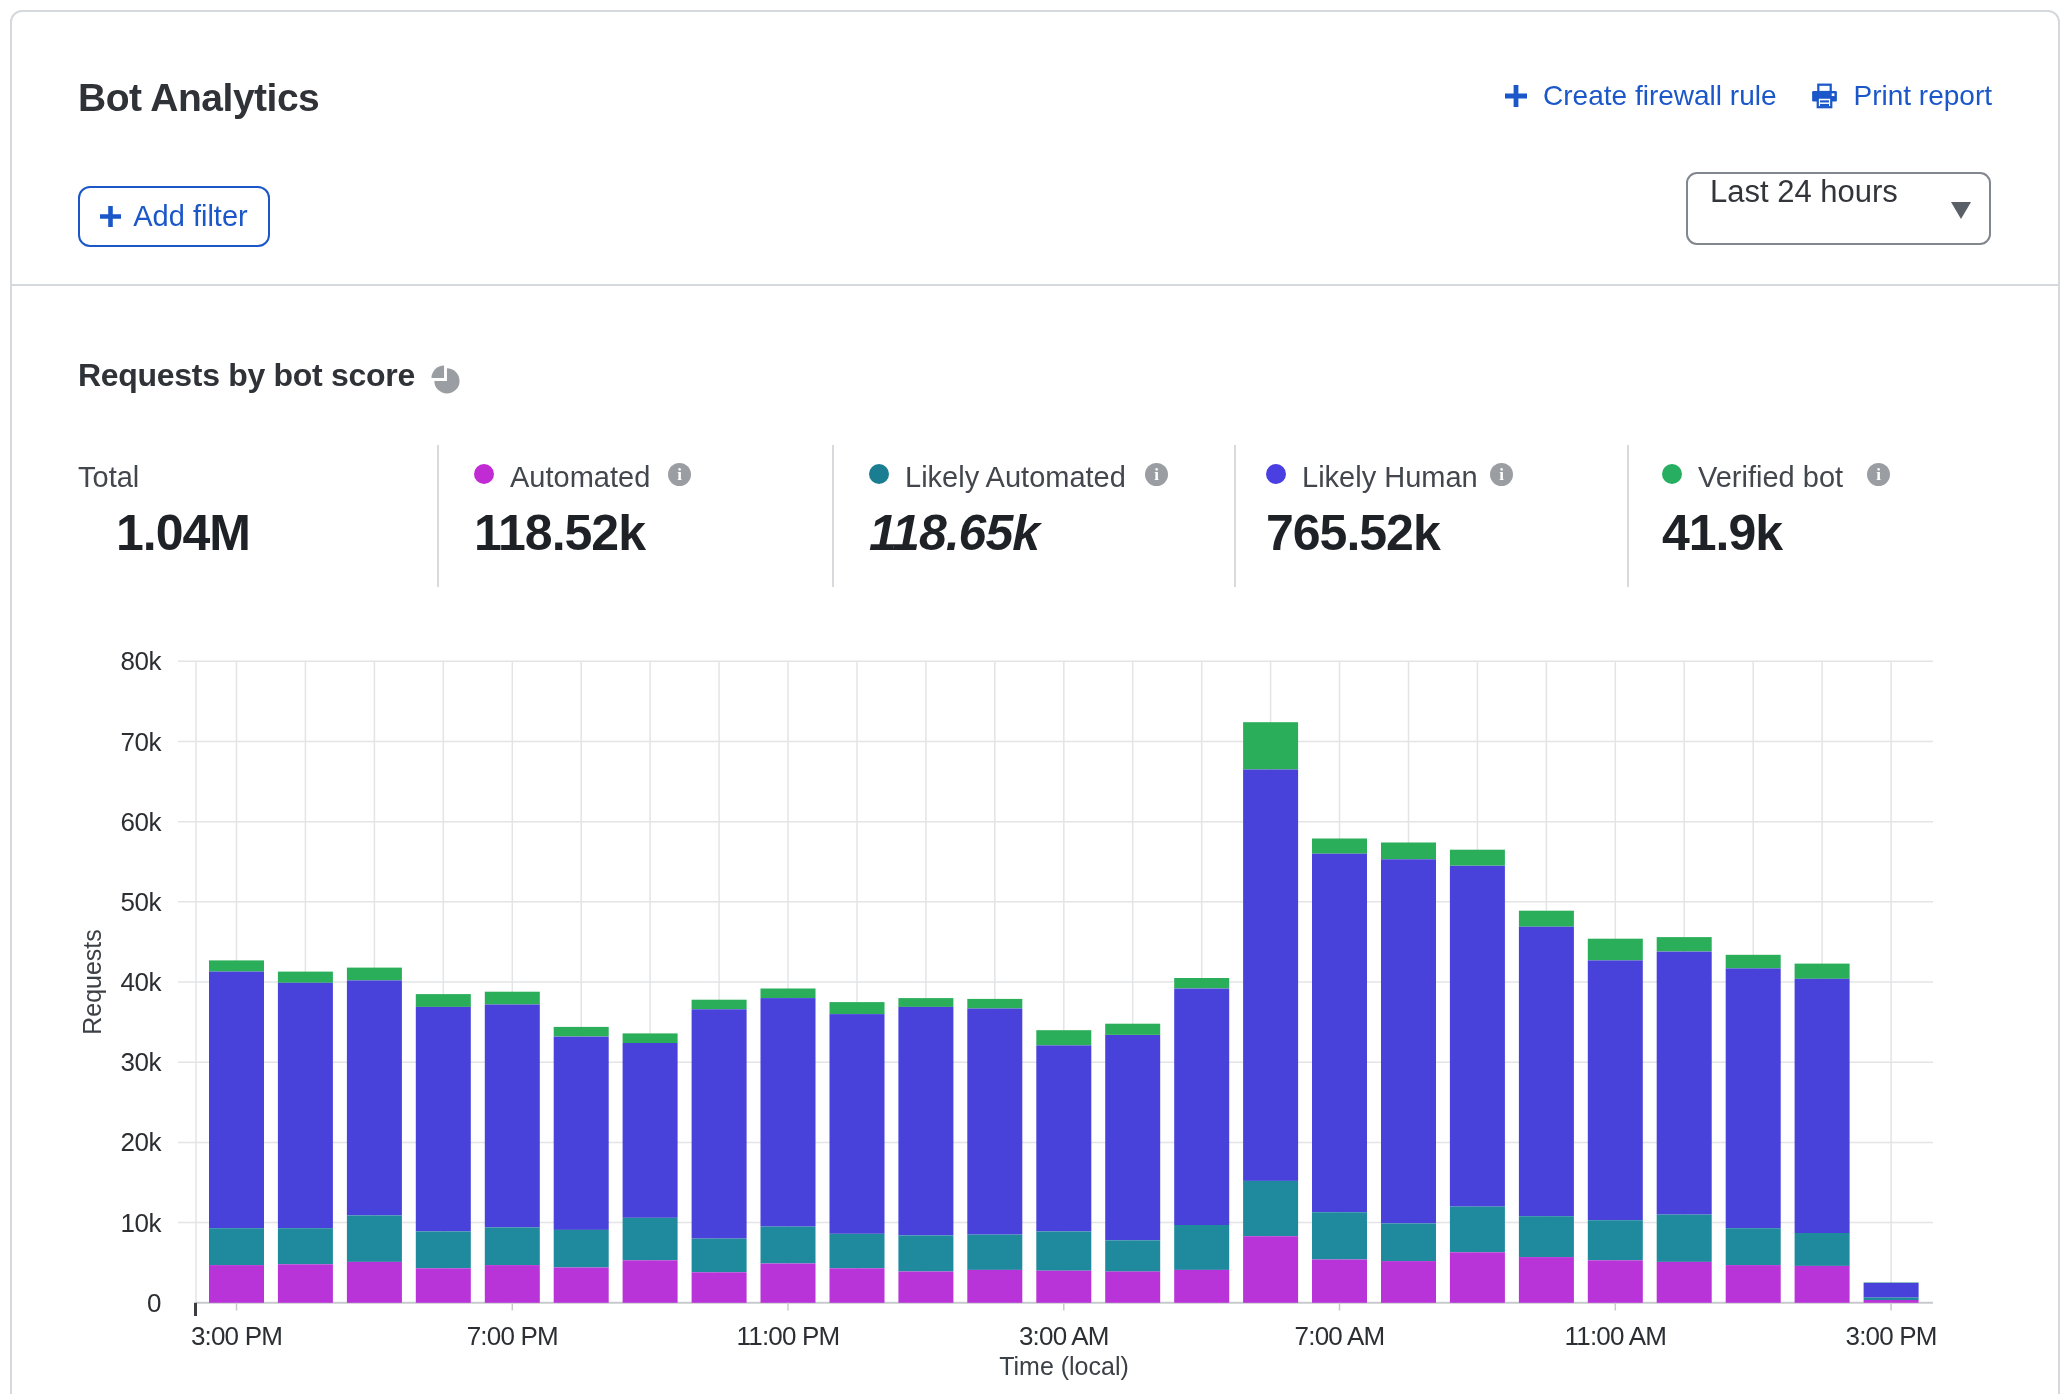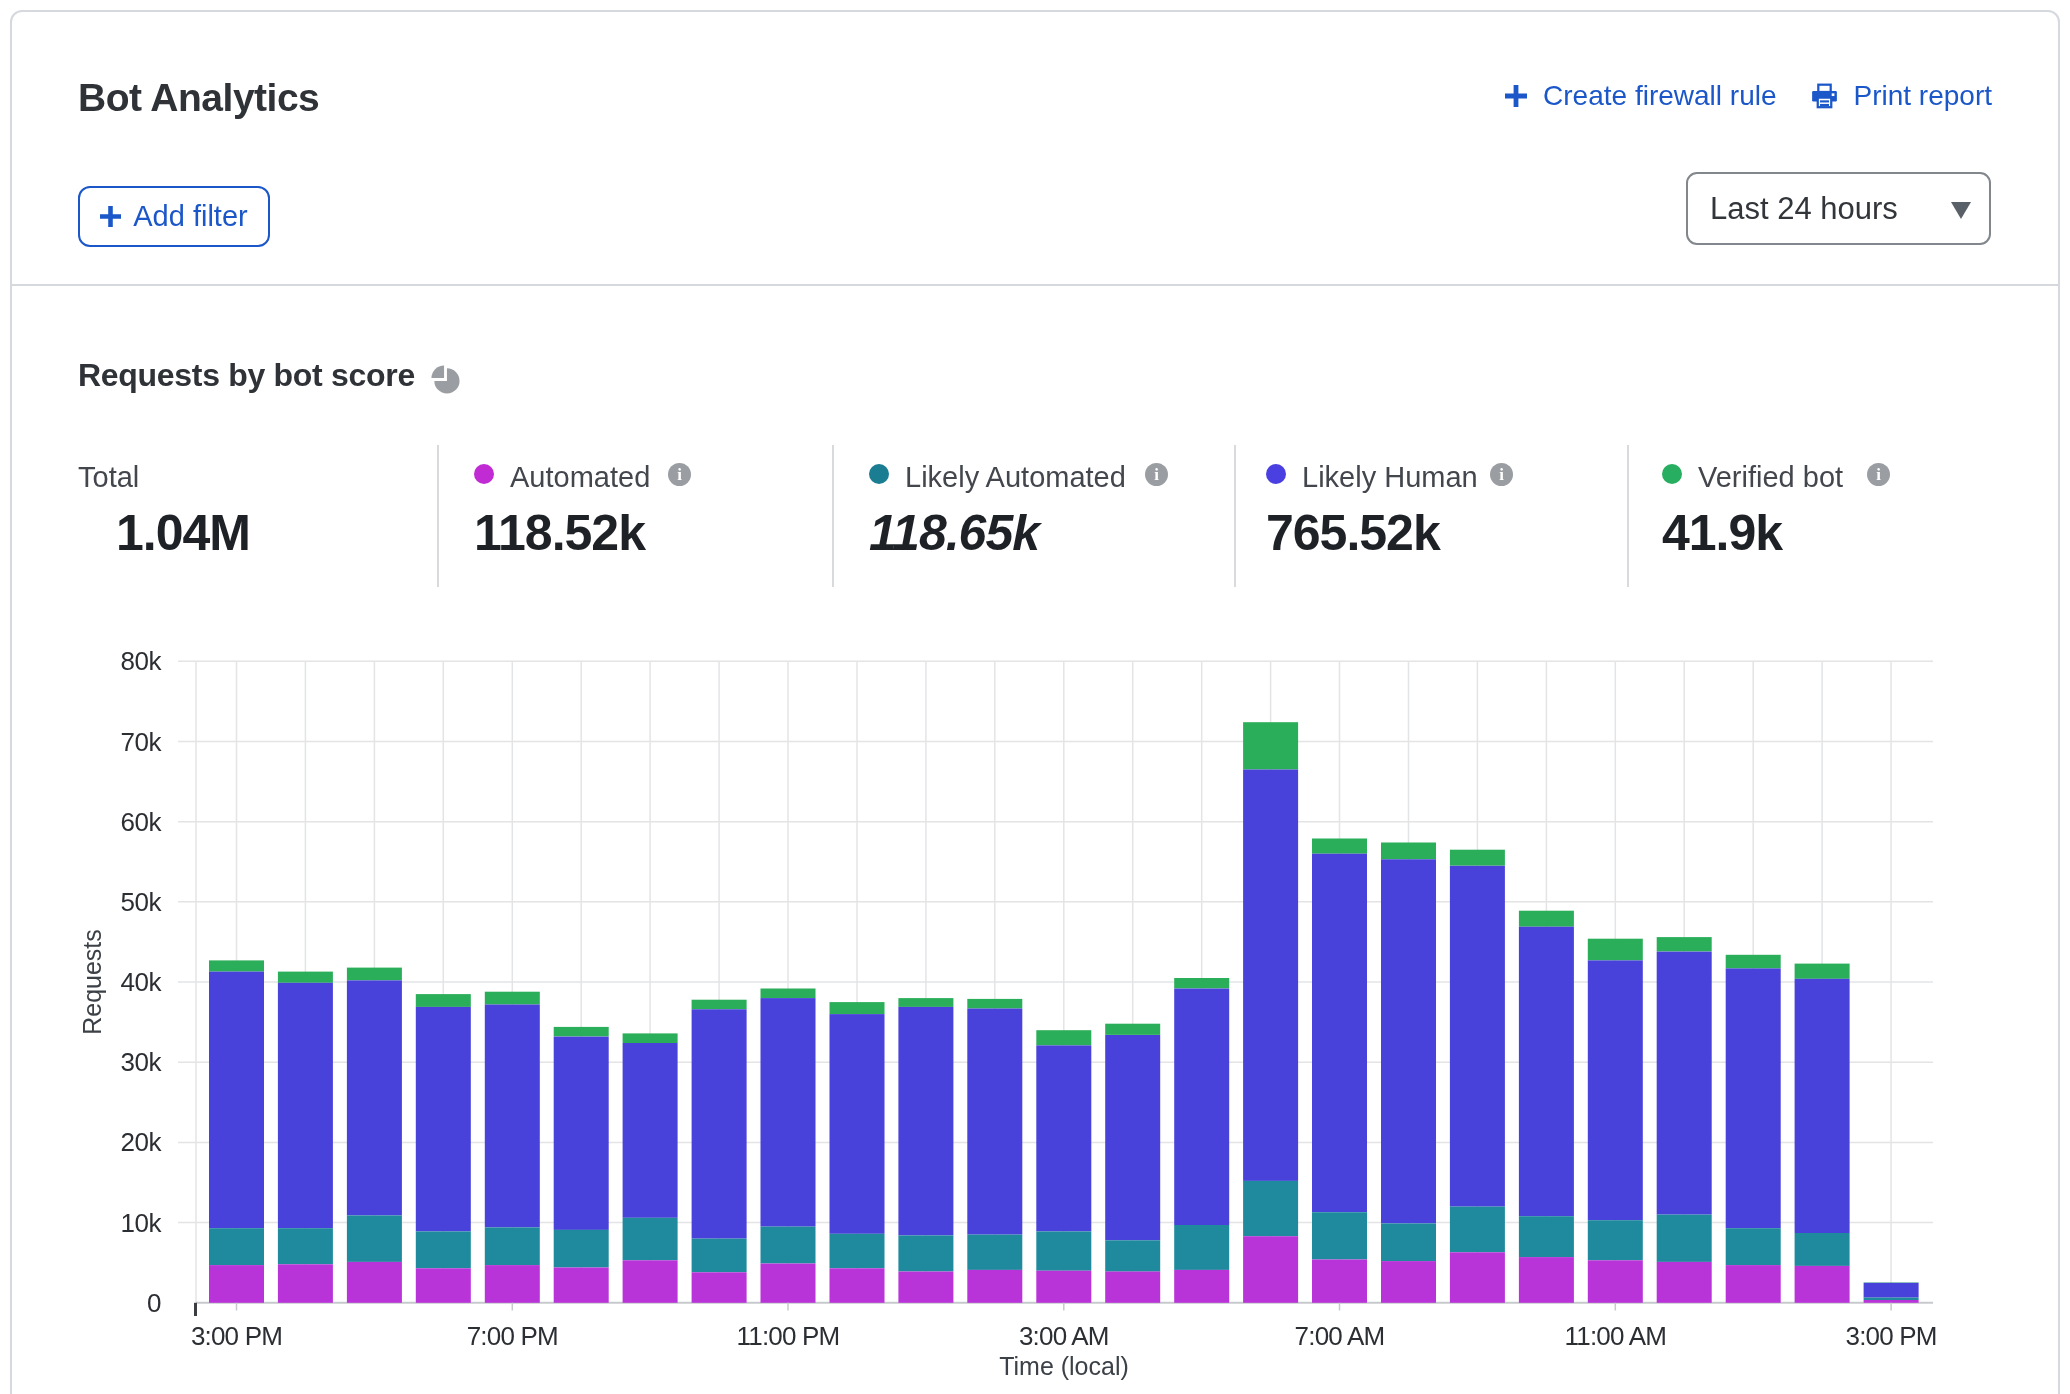--- a/index.html
+++ b/index.html
@@ -9,21 +9,21 @@
   border:2px solid #d5d8dc; border-radius:12px; background:#fff; }
 .hdivider { position:absolute; left:10px; top:284px; width:2050px; height:2px; background:#d5d8dc; }
 .title { position:absolute; left:78px; top:76px; font-size:39px; font-weight:bold; color:#2f3237; letter-spacing:-0.5px; }
 .links { position:absolute; top:80px; right:78px; display:flex; align-items:center; gap:34px;
   font-size:28px; color:#1b57c9; }
 .link { display:flex; align-items:center; gap:16px; }
 .addfilter { position:absolute; left:78px; top:186px; width:192px; height:61px;
   border:2.5px solid #1b57c9; border-radius:12px; display:flex; align-items:center; justify-content:center;
   gap:12px; color:#1b57c9; font-size:29px; }
 .select { position:absolute; left:1686px; top:172px; width:305px; height:73px;
-  border:2px solid #82878d; border-radius:11px; display:flex; align-items:center; color:#32353a; font-size:31px; }
+  border:2px solid #82878d; border-radius:11px; display:flex; align-items:flex-start; color:#32353a; font-size:31px; }
 .select .txt { margin-left:22px; }
 .select .tri { position:absolute; right:18px; top:28px; width:0; height:0;
   border-left:10px solid transparent; border-right:10px solid transparent; border-top:17px solid #5a6067; }
 .sectitle { position:absolute; left:78px; top:357px; font-size:32px; font-weight:bold; color:#2f3237; letter-spacing:-0.3px; }
 .pieicon { position:absolute; left:430px; top:364px; }
 .statlabel { position:absolute; font-size:29px; color:#43474d; top:461px; white-space:nowrap; }
 .statvalue { position:absolute; font-size:50px; font-weight:bold; color:#1e2126; top:504px; letter-spacing:-1px; white-space:nowrap; }
 .dot { position:absolute; width:20px; height:20px; border-radius:50%; top:464px; }
 .vdiv { position:absolute; width:2px; top:445px; height:142px; background:#d9dadd; }
 .info { position:absolute; top:463px; width:23px; height:23px; border-radius:50%; background:#9a9da1;

